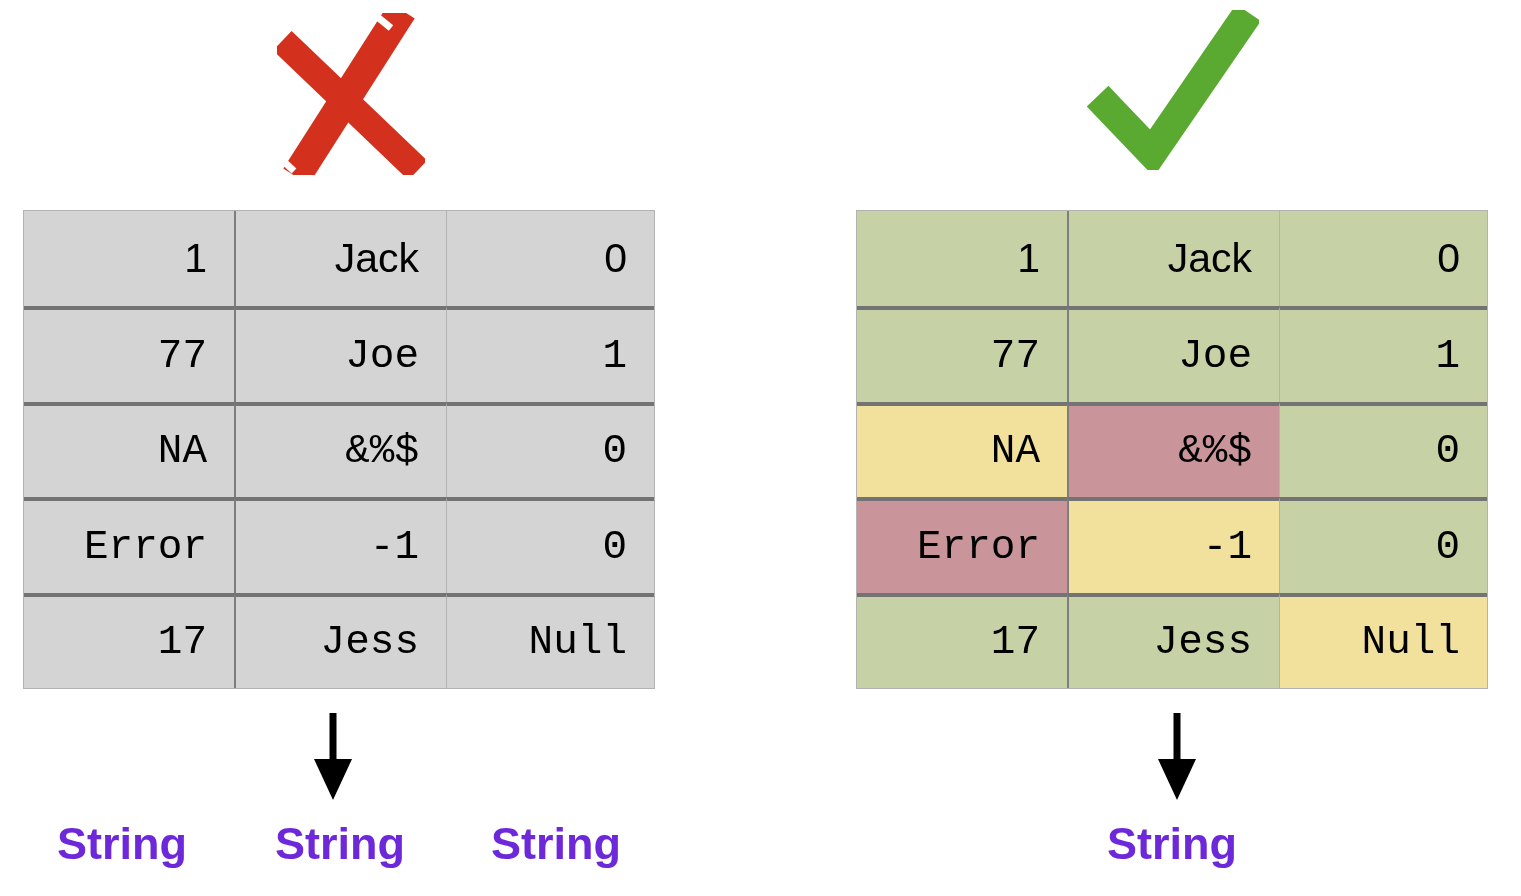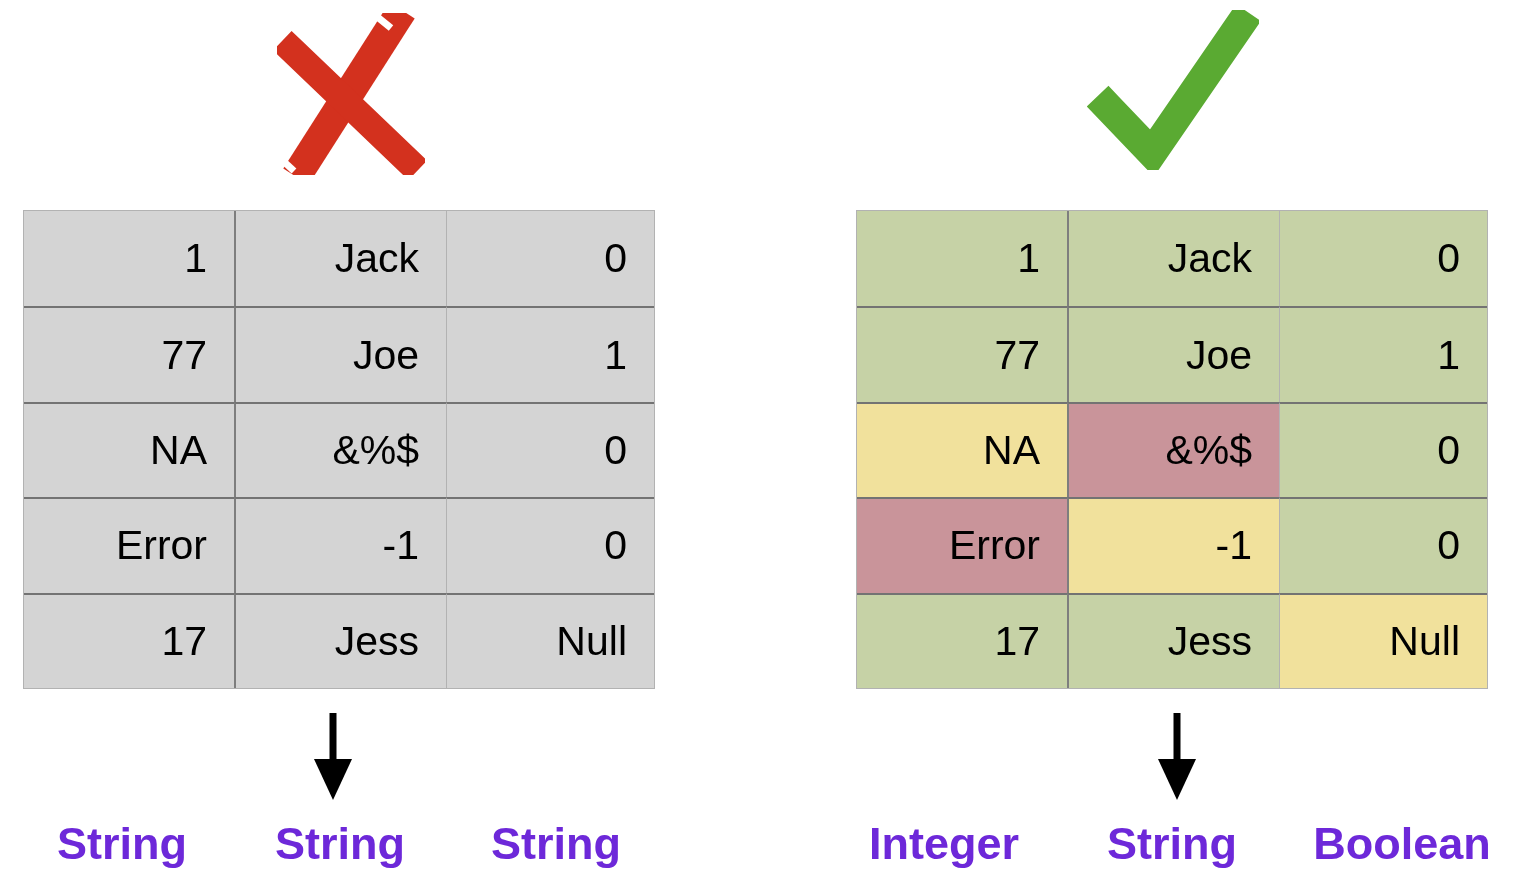--- a/index.html
+++ b/index.html
@@ -37,21 +37,21 @@
     justify-content: flex-end;
     padding-right: 27px;
     font-size: 41px;
     color: #000000;
     white-space: nowrap;
     overflow: hidden;
   }
   
   .cell:nth-child(3n+2) { border-left: 2px solid #7e7e7e; }
   .cell:nth-child(3n)   { border-left: 1px solid #b2b2b2; }
-  .cell:nth-child(n+4)  { border-top: 2px solid #737373; }
+  .cell:nth-child(n+4)  { border-top: 4px solid #737373; font-family: Liberation Mono, monospace; }
   .down-arrow {
     position: absolute;
     top: 713px;
   }
   .type-label {
     position: absolute;
     top: 818px;
     transform: translateX(-50%);
     font-size: 45px;
     font-weight: bold;
@@ -115,17 +115,15 @@
     <polygon points="1,46 39,46 20,87" style="fill: rgb(0, 0, 0);"></polygon>
   </svg>
   <svg class="down-arrow" style="left:1157px;" width="40" height="88" viewBox="0 0 40 88">
     <rect x="16.5" y="0" width="7" height="50" style="fill: rgb(0, 0, 0);"></rect>
     <polygon points="1,46 39,46 20,87" style="fill: rgb(0, 0, 0);"></polygon>
   </svg>
 
   <div class="type-label" style="left:122px;">String</div>
   <div class="type-label" style="left:340px;">String</div>
   <div class="type-label" style="left:556px;">String</div>
-  <div class="type-label" style="left:944px;">Integer</div>
   <div class="type-label" style="left:1172px;">String</div>
-  <div class="type-label" style="left:1402px;">Boolean</div>
 
 </div>
 
 </body></html>

